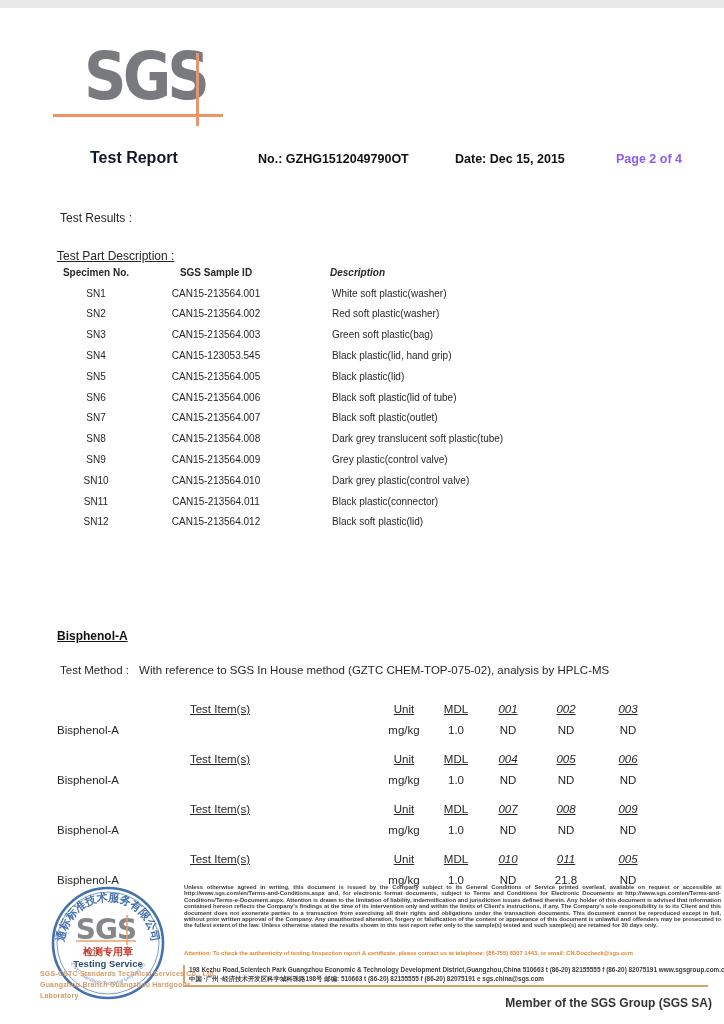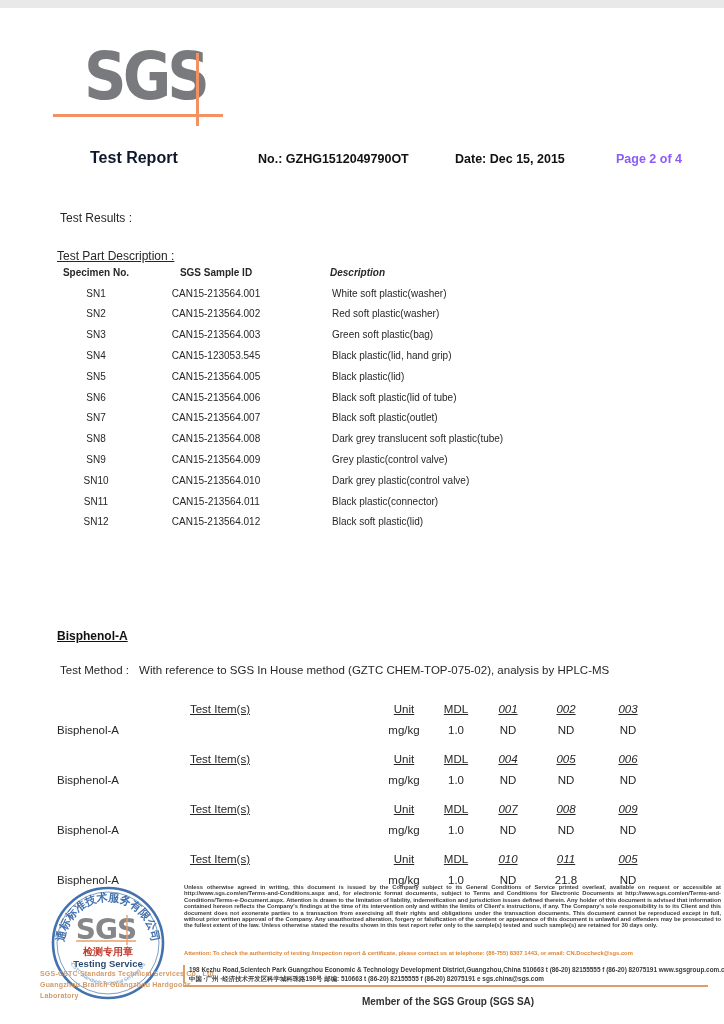--- a/index.html
+++ b/index.html
@@ -55,22 +55,22 @@
   .stamp-overlay{position:absolute;left:40px;top:86px;width:190px;
     font-size:7px;font-weight:bold;color:#d49a66;line-height:11px;letter-spacing:0.2px;}
   .fine{position:absolute;left:184px;top:2px;width:537px;
     font-size:5.8px;line-height:6.4px;font-weight:bold;color:#3c3c3c;text-align:justify;}
   .attn{position:absolute;left:184px;top:68px;width:537px;
     font-size:5.8px;line-height:6.6px;font-weight:bold;color:#e08430;}
   .addr{position:absolute;left:183px;top:83px;width:537px;
     border-left:2px solid #d9a06b;padding-left:4px;
     font-size:6.4px;line-height:9px;font-weight:bold;color:#3c3c3c;white-space:nowrap;}
   .addr-rule{position:absolute;left:183px;top:103px;width:525px;height:2px;background:#d9a06b;}
-  .member{position:absolute;left:192px;top:114px;width:512px;text-align:center;
-    font-size:10px;font-weight:bold;color:#333;}
+  .member{position:absolute;left:200px;top:114px;width:512px;text-align:right;
+    font-size:12px;font-weight:bold;color:#333;}
 </style>
 </head>
 <body>
 
 <div class="page">
 
   <div class="logo-text">SGS</div>
   <div class="logo-hline"></div>
   <div class="logo-vline"></div>
 

